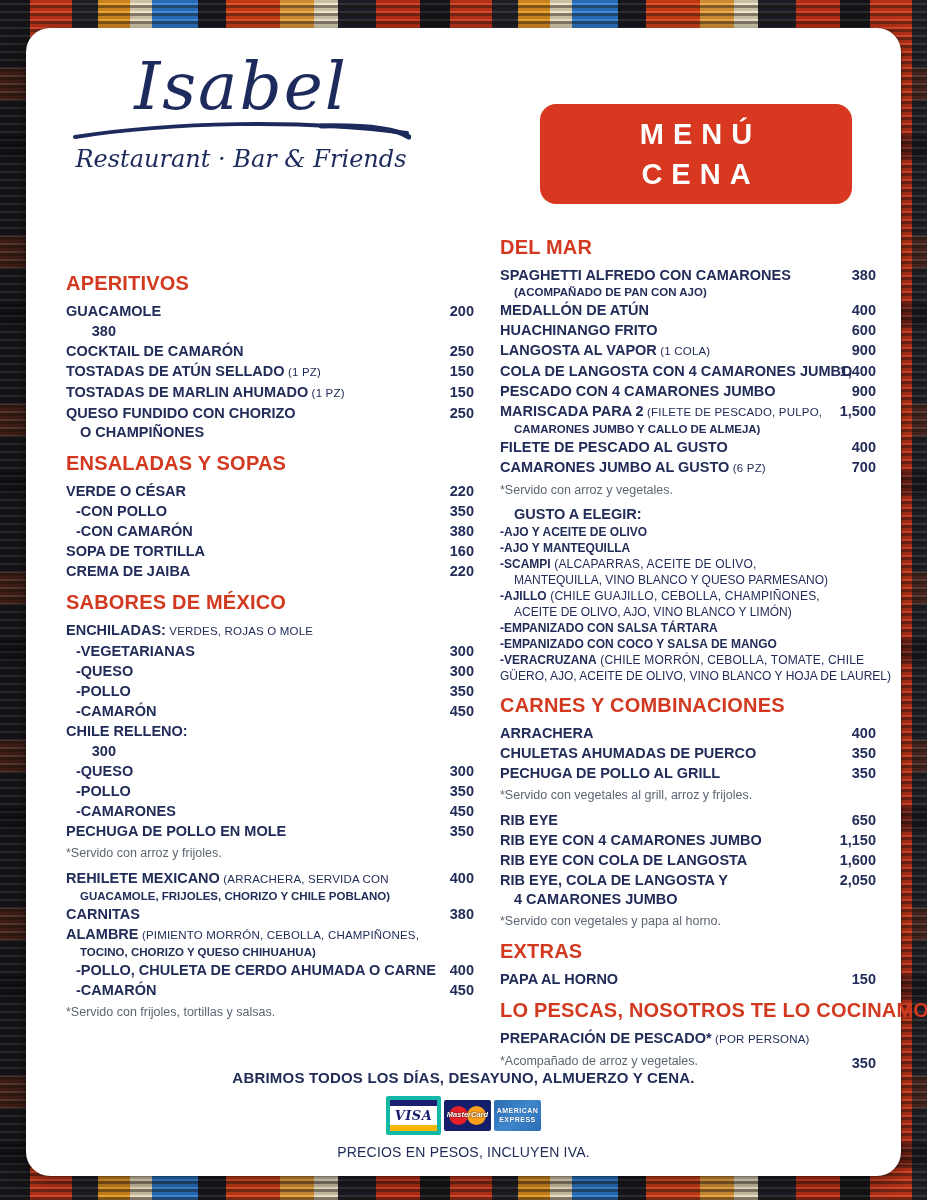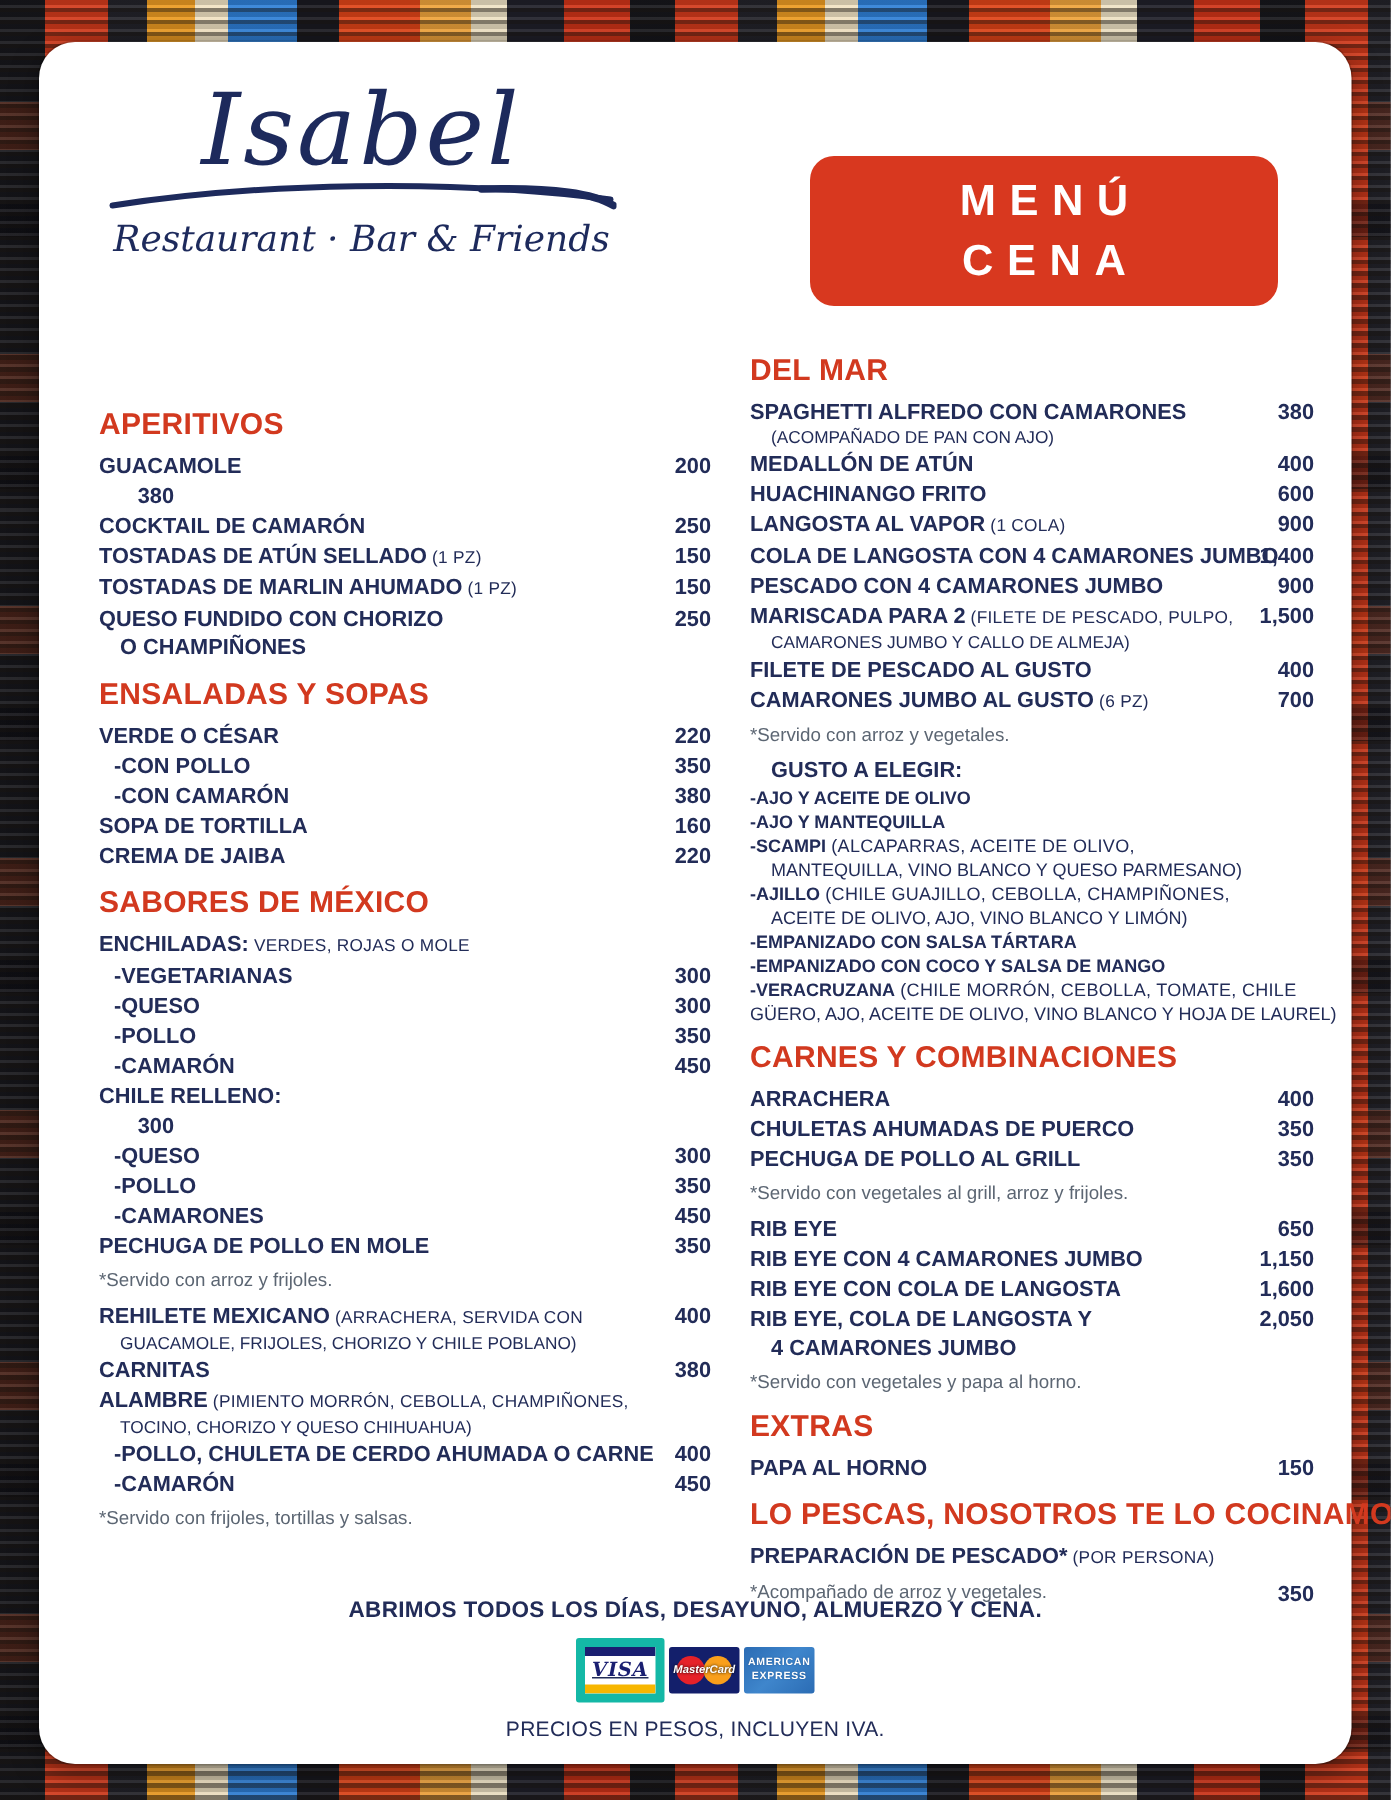--- a/index.html
+++ b/index.html
@@ -41,34 +41,34 @@
   .msec{margin-top:10px;}
   .msec:first-child{margin-top:0;}
   .sh{margin:0 0 6px;font-size:20px;font-weight:700;color:var(--red);white-space:nowrap;letter-spacing:.2px;}
   .row{display:flex;align-items:flex-start;}
   .nm{flex:1;min-width:0;}
   .ln{font-size:14.5px;font-weight:700;line-height:20px;white-space:nowrap;}
   .row.ind .ln{padding-left:10px;}
   .sfx{font-size:11.5px;font-weight:400;letter-spacing:.2px;}
   .cont{white-space:nowrap;}
   .cont.bold{font-size:14.5px;font-weight:700;line-height:19px;}
-  .cont.small{font-size:11.5px;font-weight:400;line-height:15px;}
+  .cont.small{font-size:11.5px;font-weight:700;line-height:15px;}
   .cont.optsmall{font-size:12px;font-weight:400;line-height:16px;}
   .cont.ci{padding-left:14px;}
   .pr{width:50px;text-align:right;font-size:14.5px;font-weight:700;line-height:20px;}
   .row.opt .ln{font-size:12px;line-height:16px;}
   .row.opt .sfx{font-size:12px;}
   .row.note{margin:4px 0 6px;}
   .row.note .ln{font-size:12.5px;font-weight:400;line-height:17px;color:var(--gray);}
   
   .footer{position:absolute;left:0;right:0;bottom:16px;text-align:center;color:var(--navy);}
   .hours{font-size:15px;font-weight:700;letter-spacing:.2px;}
   .cards{display:flex;justify-content:center;align-items:center;gap:3px;margin:10px 0 9px;}
   .cc{width:47px;height:31px;border-radius:2px;overflow:hidden;display:flex;flex-direction:column;}
-  .visa{background:#fff;border:6px solid #14b8a6;text-decoration:underline;}
+  .visa{background:#fff;border:4px solid #14b8a6;}
   .visa .band-top{height:6px;background:#1a1f71;}
   .visa .band-bot{height:6px;background:#f7b600;}
   .visa .visa-txt{flex:1;display:flex;align-items:center;justify-content:center;
     font-family:"DejaVu Serif",serif;font-style:italic;font-weight:700;font-size:13px;color:#1a1f71;letter-spacing:.5px;}
   .mc{background:#131f6b;position:relative;}
   .mc .c1,.mc .c2{position:absolute;top:6px;width:19px;height:19px;border-radius:50%;}
   .mc .c1{left:5px;background:#e62129;}
   .mc .c2{right:5px;background:#f99f1b;}
   .mc .mc-txt{position:absolute;left:0;right:0;top:10px;font-style:italic;font-weight:700;font-size:7.5px;color:#fff;text-shadow:0 0 2px #000;}
   .amex{background:linear-gradient(135deg,#2b6cb4,#3f86cc 50%,#2b6cb4);justify-content:center;}

